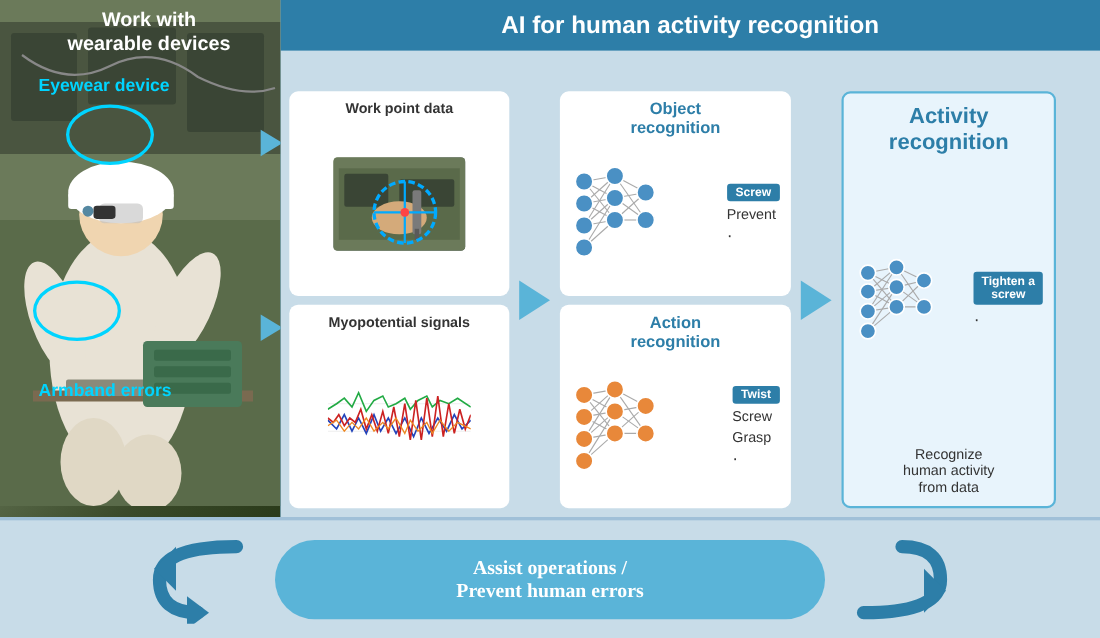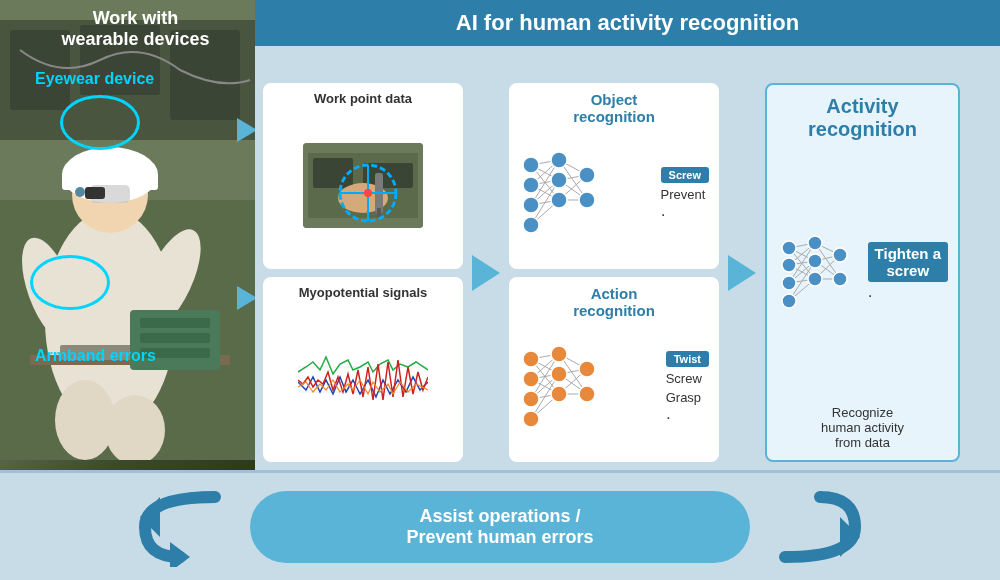--- a/index.html
+++ b/index.html
@@ -323,20 +323,21 @@
     .bottom-box {
       background: #5ab4d8;
       border-radius: 40px;
       padding: 15px 40px;
       color: white;
       font-size: 18px;
       font-weight: bold;
       text-align: center;
       flex: 1;
       max-width: 500px;
+      font-family: Liberation Serif, serif;
     }
 
     
     .signal-svg {
       width: 130px;
       height: 75px;
     }
   </style>
 </head>
 <body>
@@ -624,21 +625,21 @@
                 <circle cx="12" cy="68" r="7" fill="#4a90c4" stroke="white" stroke-width="1.5"></circle>
 
                 <circle cx="38" cy="10" r="7" fill="#4a90c4" stroke="white" stroke-width="1.5"></circle>
                 <circle cx="38" cy="28" r="7" fill="#4a90c4" stroke="white" stroke-width="1.5"></circle>
                 <circle cx="38" cy="46" r="7" fill="#4a90c4" stroke="white" stroke-width="1.5"></circle>
 
                 <circle cx="63" cy="22" r="7" fill="#4a90c4" stroke="white" stroke-width="1.5"></circle>
                 <circle cx="63" cy="46" r="7" fill="#4a90c4" stroke="white" stroke-width="1.5"></circle>
               </svg>
               <div style="display:flex;flex-direction:column;align-items:flex-start;gap:5px;">
-                <div style="background:#2d7ea8;color:white;font-size:15px;font-weight:bold;padding:3px 7px;border-radius:3px;text-align:center;">
+                <div style="background:#2d7ea8;color:white;font-size:11px;font-weight:bold;padding:3px 7px;border-radius:3px;text-align:center;">
                   <span style="white-space:pre-line;">Tighten a
 screw</span>
                 </div>
                 <div style="font-size:16px;color:#333;">·</div>
               </div>
             </div>
             <div class="activity-description">
               <span style="white-space:pre-line;">Recognize
 human activity
 from data</span>

